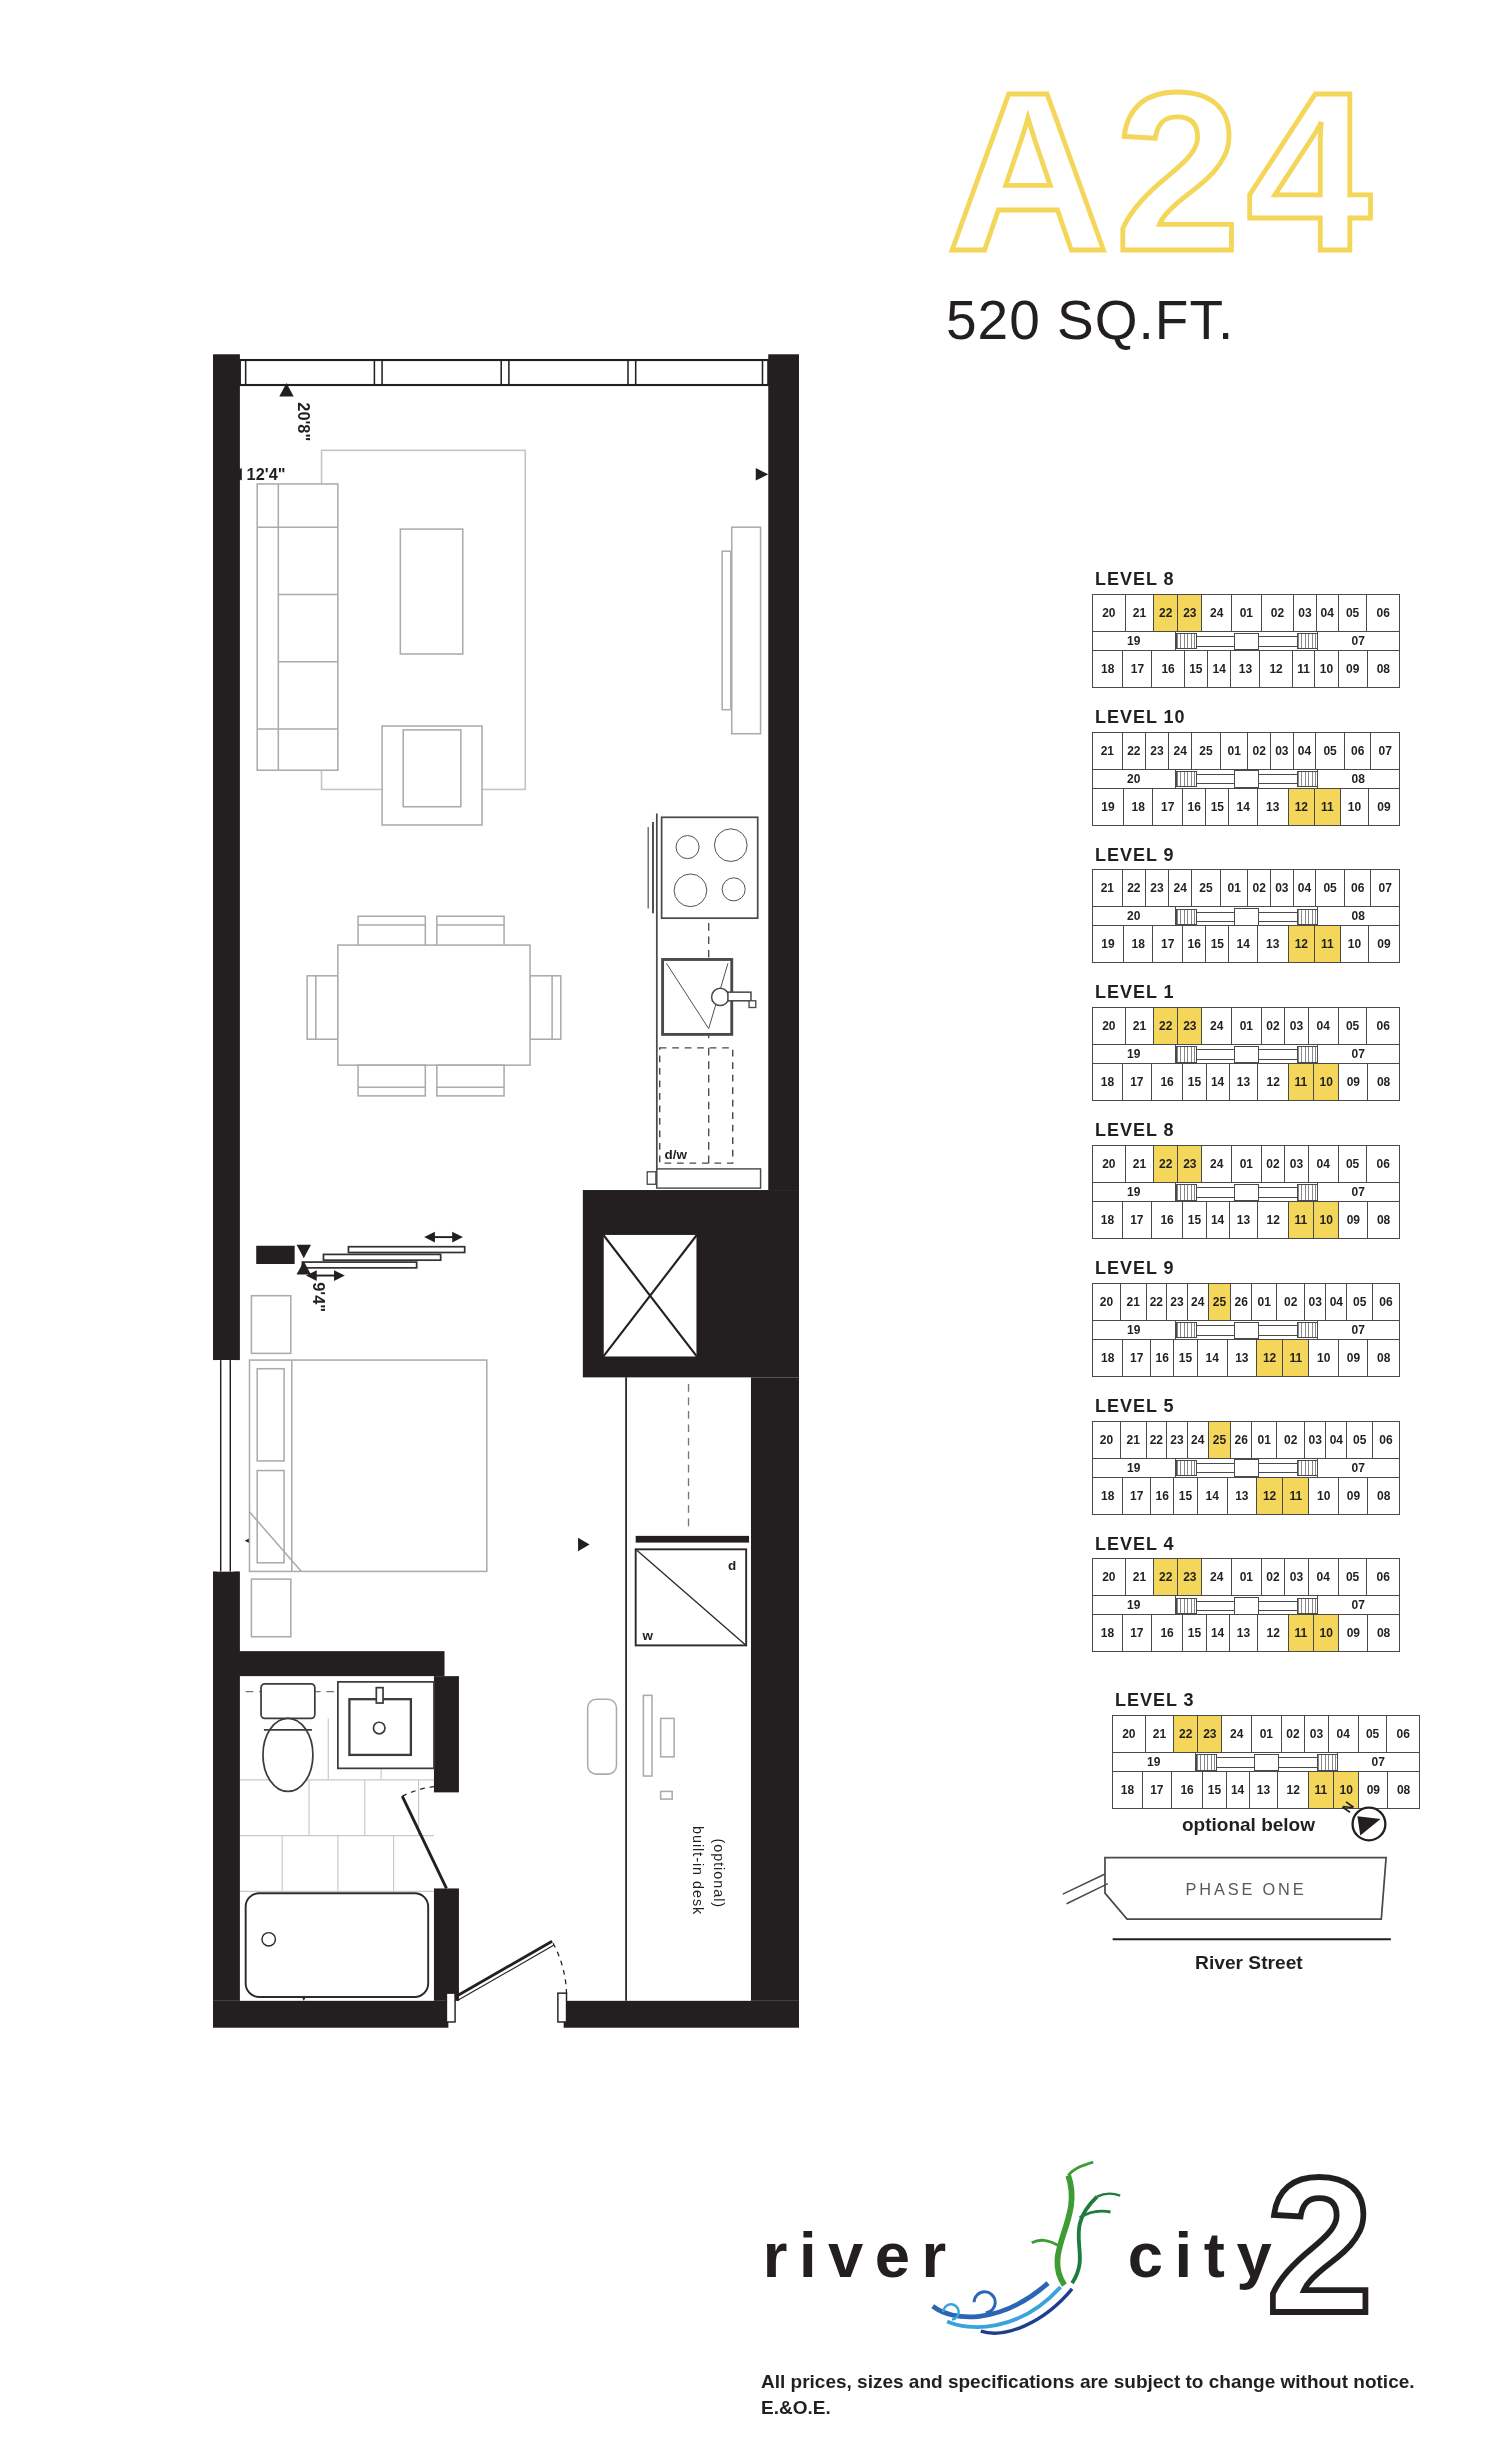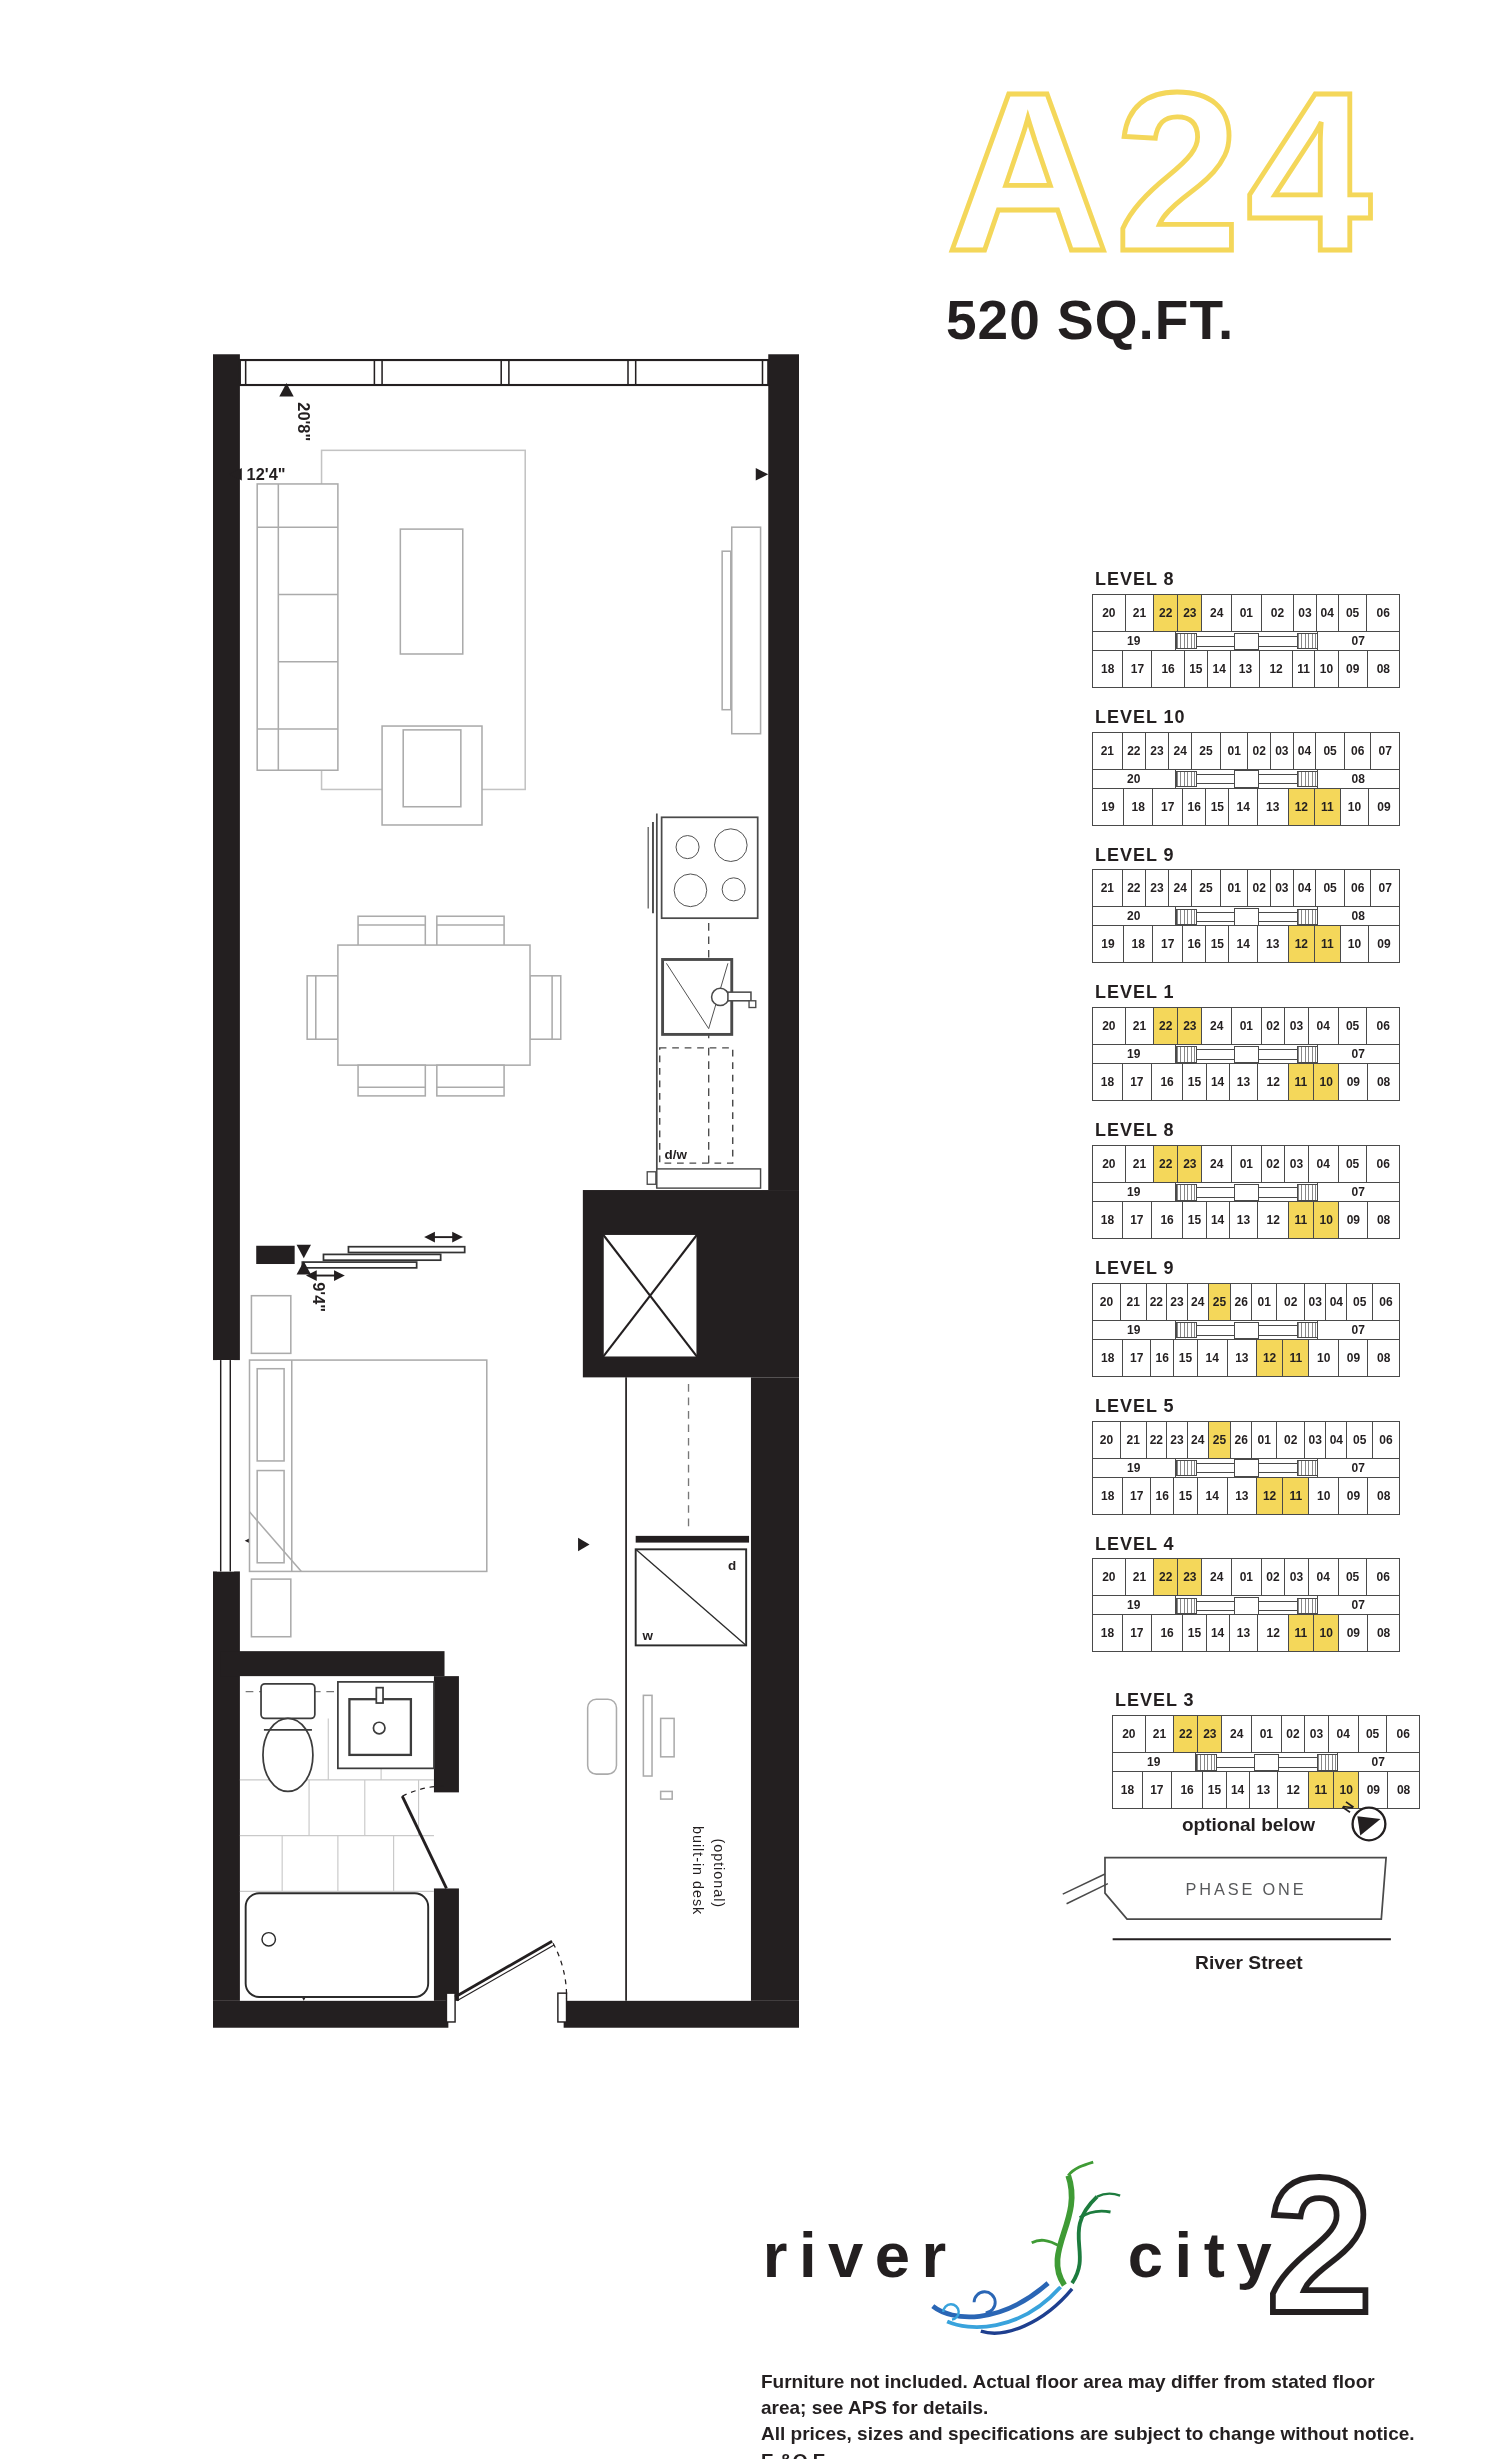--- a/index.html
+++ b/index.html
@@ -1,20 +1,20 @@
 <!DOCTYPE html>
 <html><head>
 <meta charset="utf-8">
 <style>
   html,body{margin:0;padding:0;background:#fff;}
   body{width:1493px;height:2459px;position:relative;font-family:"Liberation Sans",sans-serif;color:#231f20;overflow:hidden;}
   .abs{position:absolute;}
   
   #plan-code-svg{left:922px;top:67px;}
-  #area-label{left:946px;top:288px;font-size:55px;font-weight:bold;letter-spacing:1px;}
+  #area-label{left:946px;top:288px;font-size:55px;font-weight:normal;letter-spacing:1px;}
   
   #levels{left:1093px;top:569px;width:309px;}
   .level{margin-bottom:19px;}
   .level.gap-before{margin-top:38px;margin-left:20px;}
   .level-label{font-size:18px;font-weight:bold;letter-spacing:1px;margin:0 0 4.8px 1.9px;}
   .plate{width:307px;background:#fff;}
   .row{display:flex;}
   .row.rtop,.row.rbottom{height:37px;}
   .row.rmid{height:19px;}
   .cell{border:1px solid #4a4a4a;margin-left:-1px;margin-top:-1px;display:flex;align-items:center;justify-content:center;
@@ -643,16 +643,15 @@
     <path d="M338,60 C350,52 360,52 370,54" stroke="#1d7c3e" stroke-width="3"></path>
     <path d="M318,90 C304,82 296,82 288,86" stroke="#3f9b35" stroke-width="3"></path>
     <path d="M356,38 C364,34 372,34 380,37" stroke="#1d7c3e" stroke-width="2.5"></path>
   </g>
   <text x="8" y="122" font-size="66" font-weight="bold" letter-spacing="12" fill="#231f20">river</text>
   <text x="388" y="122" font-size="66" font-weight="bold" letter-spacing="12" fill="#231f20">city</text>
   <text x="532" y="158" font-size="200" font-weight="bold" fill="#ffffff" stroke="#231f20" stroke-width="6">2</text>
 </svg>
 
 <div id="disclaimer" class="abs">
-  <div>Furniture not included. Actual floor area may differ from stated floor area; see APS for details.</div>
   <div>All prices, sizes and specifications are subject to change without notice. E.&amp;O.E.</div>
 </div>
 
 
 </body></html>

